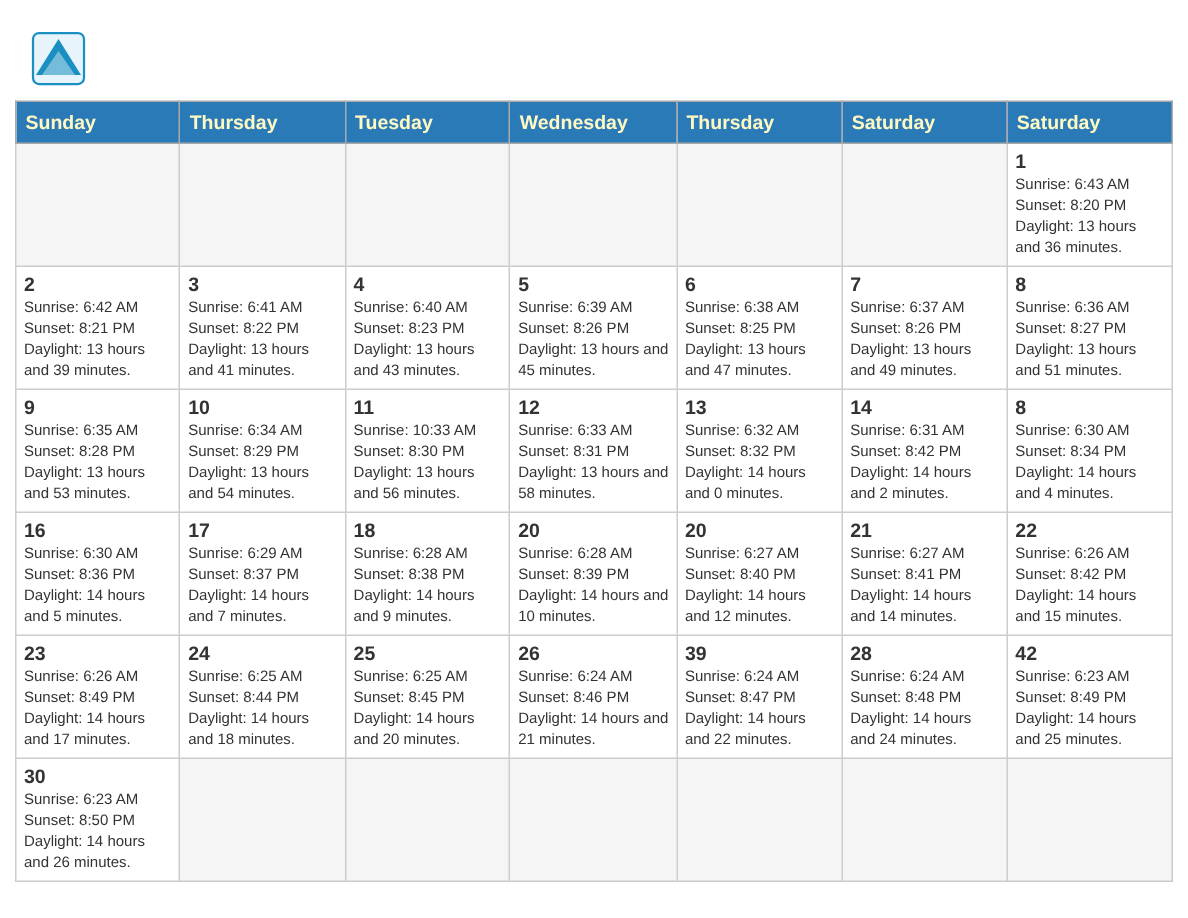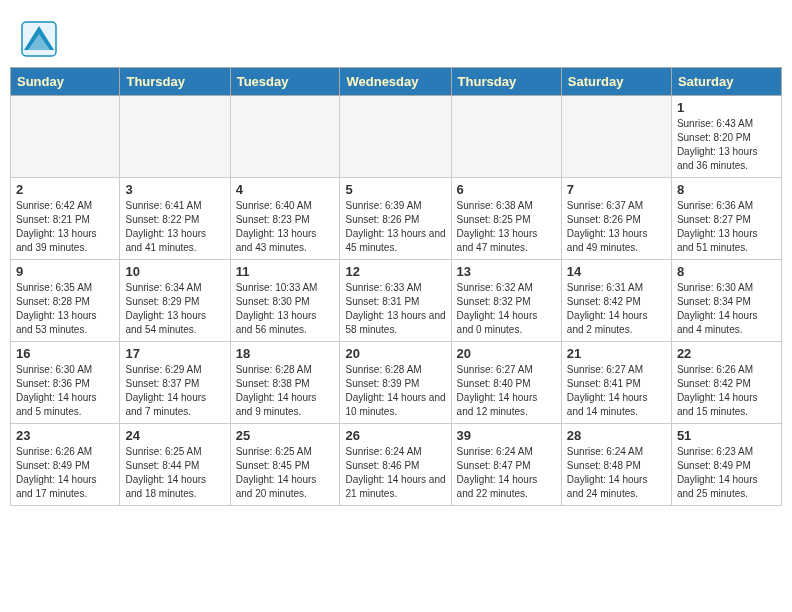--- a/index.html
+++ b/index.html
@@ -293,20 +293,34 @@
 Sunset: 8:47 PM
 Daylight: 14 hours and 22 minutes.</div>
         </td>
         <td>
           <div class="day-number">28</div>
           <div class="day-info">Sunrise: 6:24 AM
 Sunset: 8:48 PM
 Daylight: 14 hours and 24 minutes.</div>
         </td>
         <td>
-          <div class="day-number">51</div>
+          <div class="day-number">42</div>
           <div class="day-info">Sunrise: 6:23 AM
 Sunset: 8:49 PM
 Daylight: 14 hours and 25 minutes.</div>
         </td>
+      </tr>
+      <tr>
+        <td>
+          <div class="day-number">30</div>
+          <div class="day-info">Sunrise: 6:23 AM
+Sunset: 8:50 PM
+Daylight: 14 hours and 26 minutes.</div>
+        </td>
+        <td class="empty"></td>
+        <td class="empty"></td>
+        <td class="empty"></td>
+        <td class="empty"></td>
+        <td class="empty"></td>
+        <td class="empty"></td>
       </tr>
     </tbody>
 </table>
 
 </body></html>

